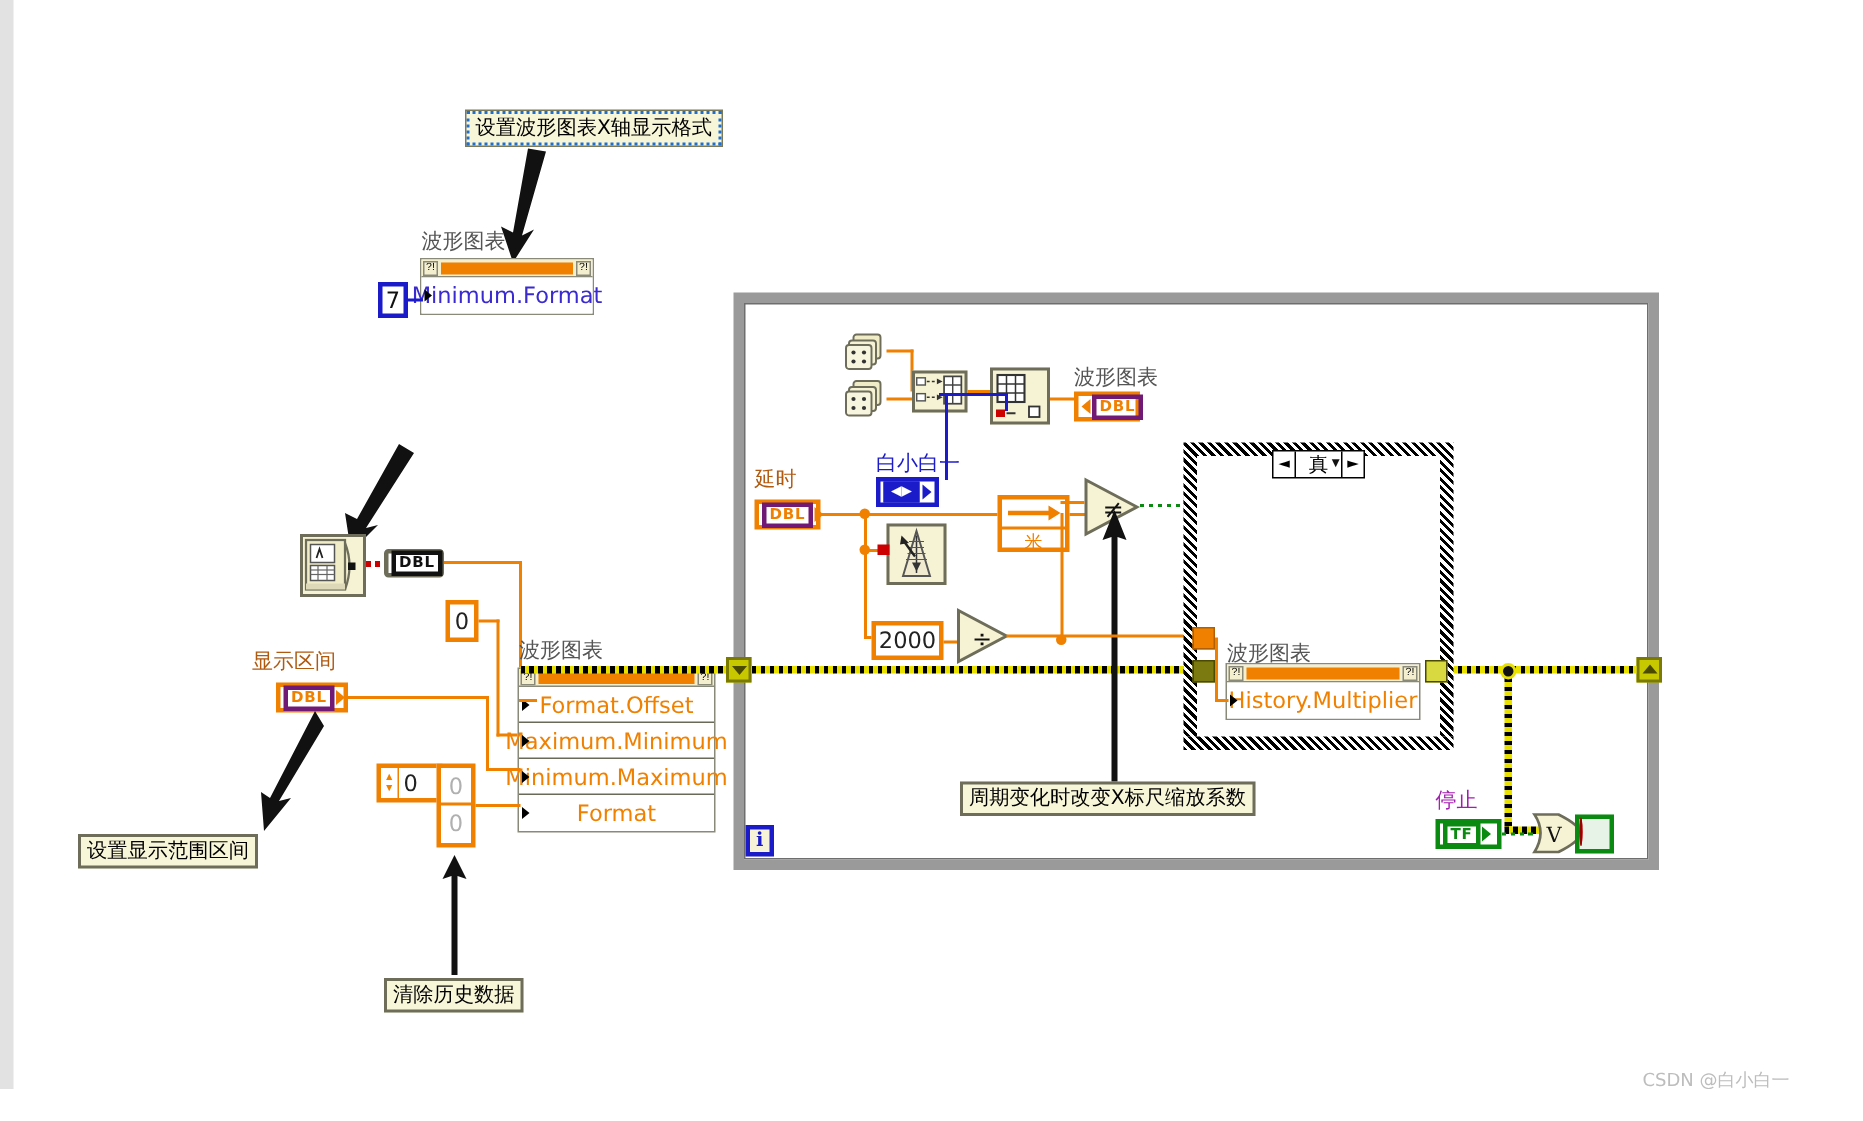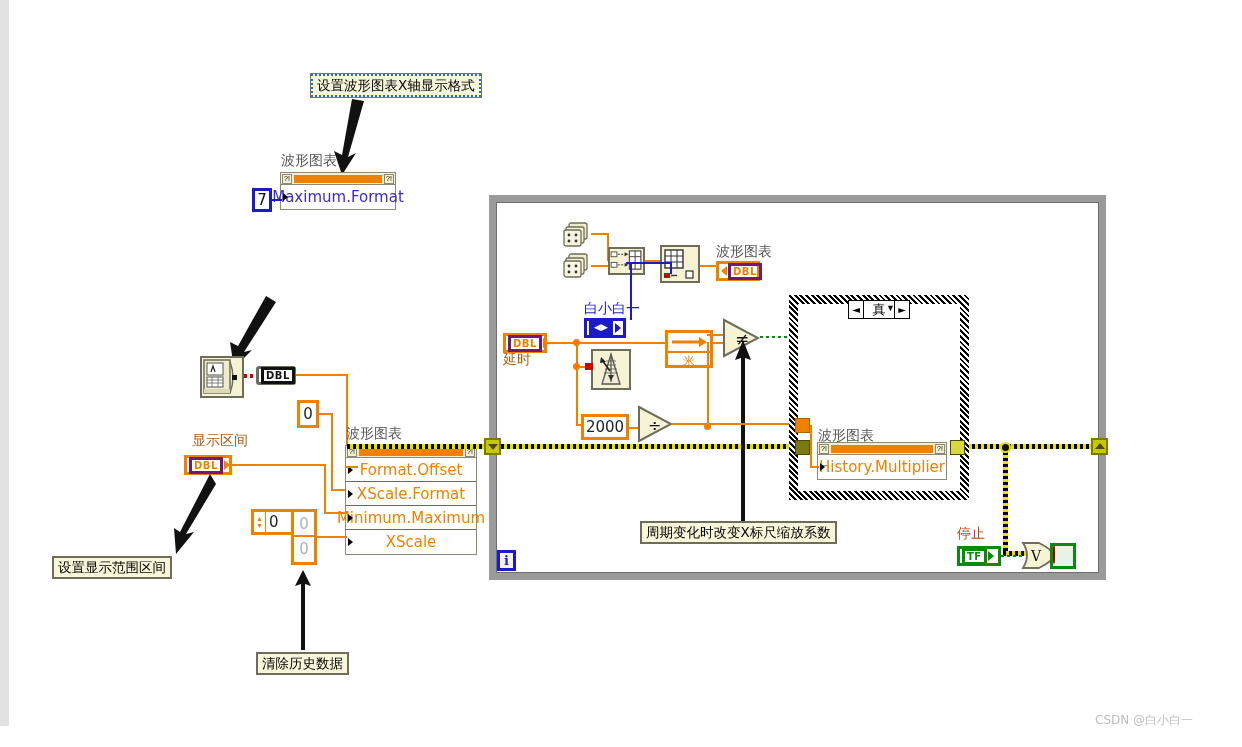--- a/index.html
+++ b/index.html
@@ -35,21 +35,21 @@
     font-family: "DejaVu Sans", sans-serif;
     white-space: nowrap;
   }
   .label-blue {
     color: #1b1bc9;
     font-size: 14px;
     font-family: "DejaVu Sans", sans-serif;
     white-space: nowrap;
   }
   .label-green {
-    color: #c2410c;
+    color: #a21caf;
     font-size: 14px;
     font-family: "DejaVu Sans", sans-serif;
     white-space: nowrap;
   }
   
   .note {
     background: #f8f6d8;
     border: 2px solid #6d6d5a;
     color: #000;
     font-size: 13.5px;
@@ -396,21 +396,21 @@
 
   <div class="label-gray abs" style="left:281px; top:152px;">波形图表</div>
   <div class="pnode abs" style="left:280px; top:172px; width:116px;">
     <div class="pnode-header">
       <div class="ref">?!</div>
       <div class="bar"></div>
       <div class="ref">?!</div>
     </div>
     <div class="pnode-row blue">
       <span class="tri"></span>
-      <span>Maximum.Format</span>
+      <span>Minimum.Format</span>
     </div>
   </div>
   <div class="const blue abs" style="left:252px; top:188px; width:20px; height:24px;">7</div>
   <div class="wire blue h abs" style="left:272px; top:199px; width:10px;"></div>
 
   <svg class="annot-arrow" style="left:228px; top:292px; width:55px; height:80px;" viewBox="0 0 55 80">
     <polygon points="38,4 48,10 16,60 24,58 6,76 2,50 10,54" fill="#111"></polygon>
   </svg>
 
   <div class="vibox abs" style="left:200px; top:356px; width:44px; height:42px;">
@@ -447,35 +447,35 @@
       <div class="ref">?!</div>
       <div class="bar"></div>
       <div class="ref">?!</div>
     </div>
     <div class="pnode-row">
       <span class="tri"></span>
       <span>Format.Offset</span>
     </div>
     <div class="pnode-row">
       <span class="tri"></span>
-      <span>XScale.Format</span>
+      <span>Maximum.Minimum</span>
     </div>
     <div class="pnode-row">
       <span class="tri"></span>
       <span>Minimum.Maximum</span>
     </div>
     <div class="pnode-row">
       <span class="tri"></span>
-      <span>XScale</span>
+      <span>Format</span>
     </div>
   </div>
 
   <div class="wire h abs" style="left:346px; top:466px; width:12px;"></div>
 
-  <div class="label-cn abs" style="left:192px; top:432px;">显示区间</div>
+  <div class="label-cn abs" style="left:168px; top:432px;">显示区间</div>
   <div class="term abs" style="left:184px; top:455px; width:48px; height:20px;">
     <span class="txt">DBL</span>
     <span class="arrow-r"></span>
   </div>
   <div class="wire h abs" style="left:232px; top:464px; width:94px;"></div>
   <div class="wire v abs" style="left:324px; top:464px; height:50px;"></div>
   <div class="wire h abs" style="left:324px; top:512px; width:23px;"></div>
 
   <div class="note abs" style="left:52px; top:556px;">设置显示范围区间</div>
   <svg class="annot-arrow" style="left:172px; top:472px; width:48px; height:88px;" viewBox="0 0 48 88">
@@ -583,21 +583,21 @@
 
   <div class="label-blue abs" style="left:584px; top:300px;">白小白一</div>
   <div class="ring abs" style="left:584px; top:318px; width:42px; height:20px;">
     <div class="inner">◀▶</div>
     <span style="width:0;height:0;border-left:6px solid #1b1bc9;border-top:5px solid transparent;border-bottom:5px solid transparent;margin-left:2px;"></span>
   </div>
   <div class="wire blue v abs" style="left:630px; top:262px; height:58px;"></div>
   <div class="wire blue h abs" style="left:626px; top:262px; width:46px;"></div>
   <div class="wire blue v abs" style="left:670px; top:262px; height:12px;"></div>
 
-  <div class="label-cn abs" style="left:503px; top:311px;margin-top:40px;">延时</div>
+  <div class="label-cn abs" style="left:503px; top:311px;">延时</div>
   <div class="term abs" style="left:503px; top:333px; width:44px; height:20px;">
     <span class="txt">DBL</span>
     <span class="arrow-r"></span>
   </div>
   <div class="wire h abs" style="left:547px; top:342px; width:126px;"></div>
   <div class="dot abs" style="left:573px; top:339px;"></div>
   <div class="wire v abs" style="left:576px; top:342px; height:84px;"></div>
   <div class="dot abs" style="left:573px; top:363px;"></div>
   <div class="wire h abs" style="left:578px; top:366px; width:14px;"></div>
   <div class="wire h abs" style="left:578px; top:424px; width:18px;"></div>

